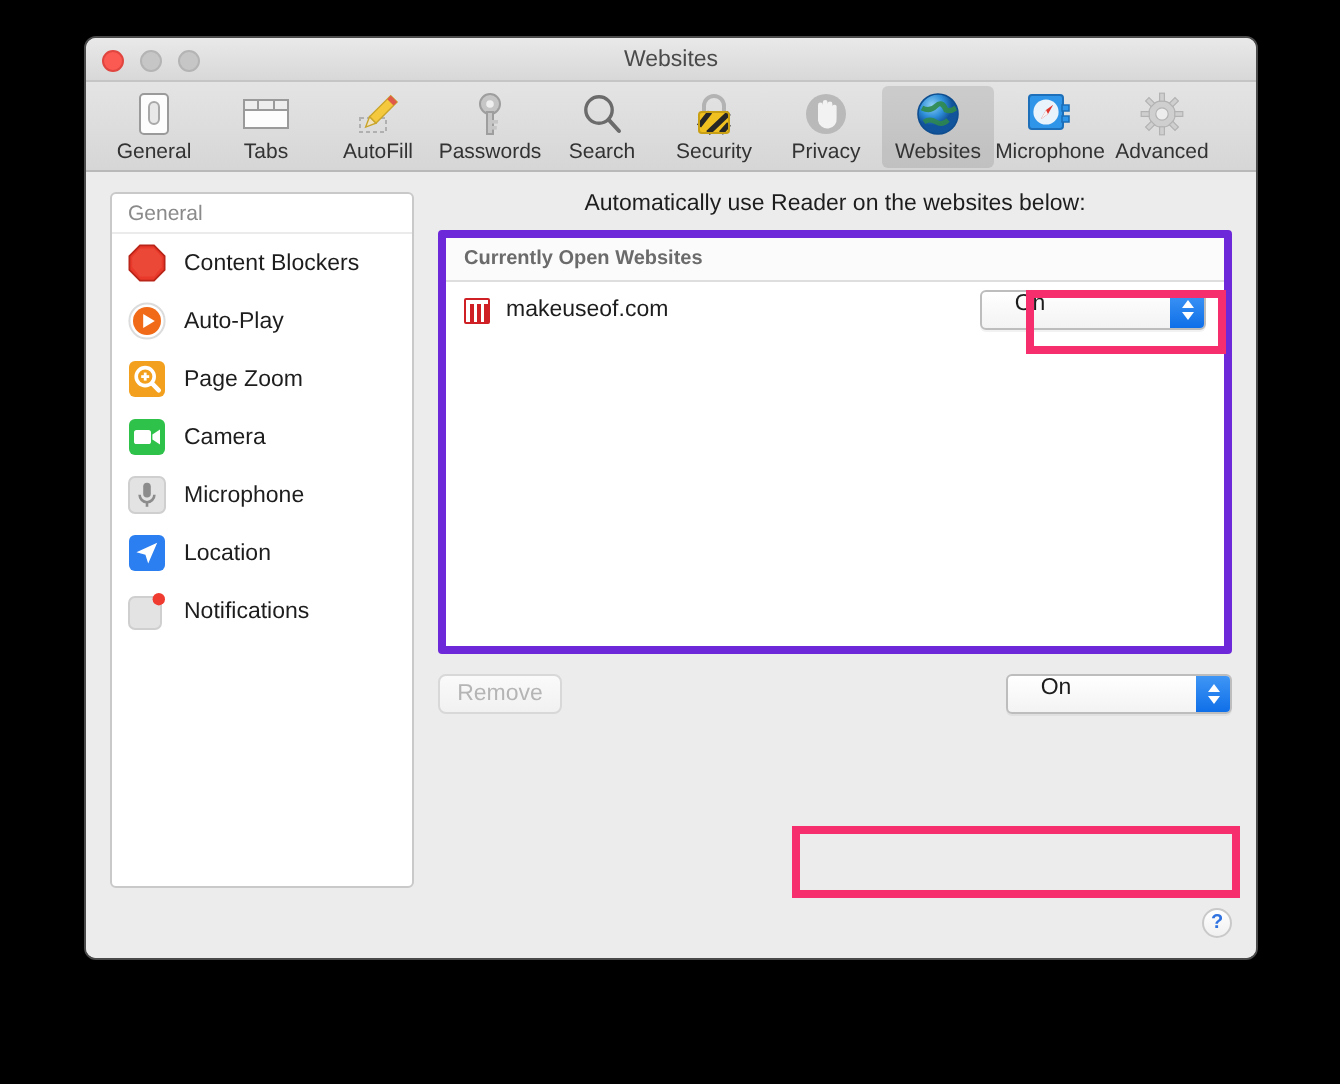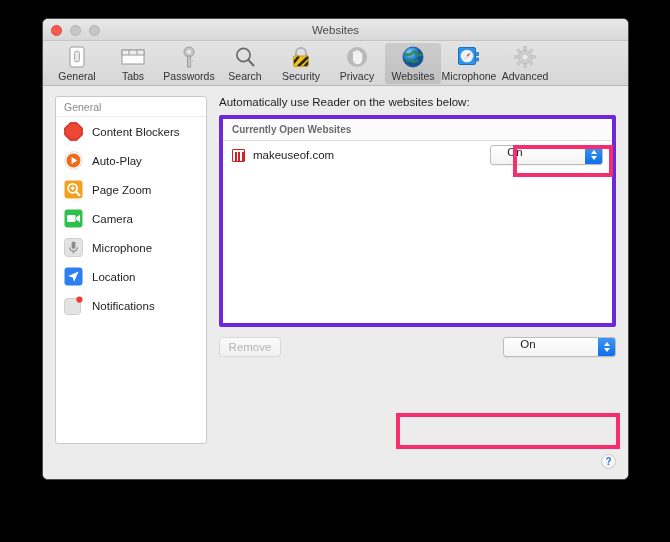--- a/index.html
+++ b/index.html
@@ -143,20 +143,21 @@
   .main {
     flex: 1;
     margin-left: 12px;
     display: flex;
     flex-direction: column;
   }
   .main-caption {
     font-size: 11.5px;
     color: #1d1d1d;
     margin-bottom: 7px;
+    text-align: center;
   }
   .list-box {
     background: #ffffff;
     border: 4px solid #6d28d9;
     border-radius: 2px;
     height: 212px;
     overflow: hidden;
     position: relative;
   }
   .list-head {
@@ -331,20 +332,33 @@
         <svg width="24" height="20" viewBox="0 0 24 20">
           <rect x="1" y="3" width="22" height="14" fill="#fdfdfd" stroke="#9a9a9a"></rect>
           <rect x="1" y="3" width="22" height="5" fill="#ededed" stroke="#9a9a9a"></rect>
           <line x1="8" y1="3" x2="8" y2="8" stroke="#9a9a9a"></line>
           <line x1="16" y1="3" x2="16" y2="8" stroke="#9a9a9a"></line>
         </svg>
       </div>
       <div class="tb-label">Tabs</div>
     </div>
 
+    <div class="tb-item">
+      <div class="tb-icon">
+        <svg width="24" height="23" viewBox="0 0 24 23">
+          <rect x="3" y="13" width="13" height="7" fill="none" stroke="#b0b0b0" stroke-dasharray="2 1.5"></rect>
+          <g transform="rotate(45 12 11)">
+            <rect x="10" y="0" width="4.5" height="15" fill="#f5c93d" stroke="#c9a52b" stroke-width="0.7"></rect>
+            <polygon points="10,15 14.5,15 12.25,20" fill="#f0e2c0" stroke="#c9a52b" stroke-width="0.7"></polygon>
+            <rect x="10" y="0" width="4.5" height="2.5" fill="#e05a4a"></rect>
+          </g>
+        </svg>
+      </div>
+      <div class="tb-label">AutoFill</div>
+    </div>
 
     <div class="tb-item">
       <div class="tb-icon">
         <svg width="16" height="23" viewBox="0 0 16 23">
           <circle cx="8" cy="6" r="5" fill="#c6c6c6" stroke="#9e9e9e"></circle>
           <circle cx="8" cy="6" r="1.9" fill="#efefef"></circle>
           <rect x="6.5" y="10" width="3" height="11" fill="#c6c6c6" stroke="#9e9e9e"></rect>
           <rect x="9" y="14" width="3" height="1.8" fill="#c6c6c6"></rect>
           <rect x="9" y="17" width="2.4" height="1.8" fill="#c6c6c6"></rect>
         </svg>

